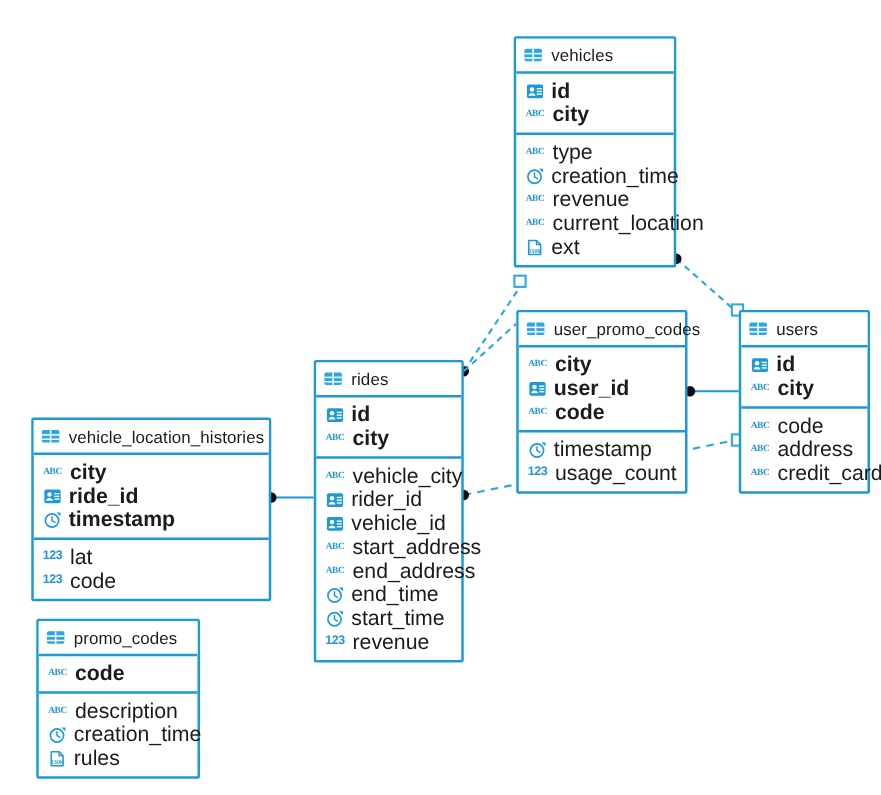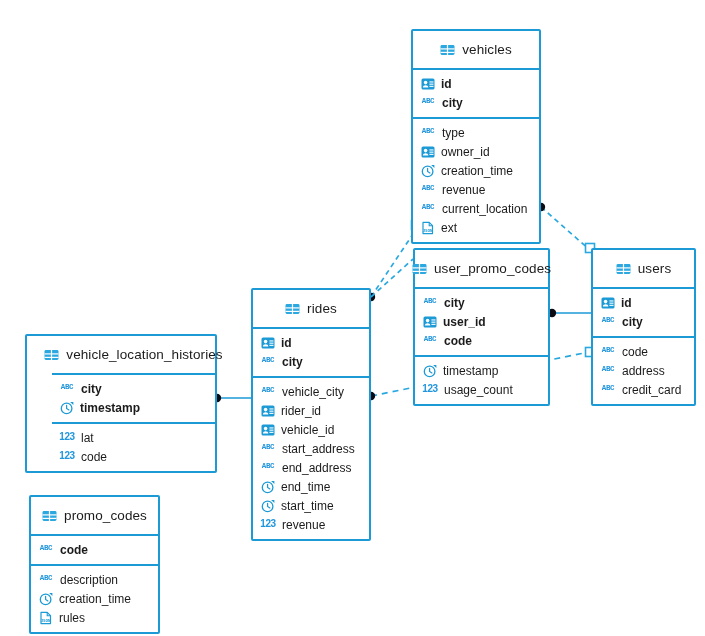--- a/index.html
+++ b/index.html
@@ -32,24 +32,23 @@
   
   .table-box {
     position: absolute;
     box-sizing: border-box;
     background: #ffffff;
     border: 2px solid #1b9ad6;
     border-radius: 2px;
   }
   .tbl-title {
     box-sizing: border-box;
-    height: 39px;
+    height: 28px;
     display: flex;
     align-items: center;
-    justify-content: center;
     gap: 7px;
     border-bottom: 2px solid #1b9ad6;
     background: #ffffff;
     padding: 0 6px;
   }
   .tbl-title .tbl-name {
     font-size: 13.5px;
     color: #1b1b1b;
     white-space: nowrap;
     letter-spacing: 0.1px;
@@ -62,37 +61,37 @@
   }
   .field {
     display: flex;
     align-items: center;
     gap: 6px;
     height: 19px;
     padding: 0 6px 0 7px;
     white-space: nowrap;
   }
   .field .fname {
-    font-size: 12px;
+    font-size: 17px;
     color: #1b1b1b;
   }
   .keys .field .fname { font-weight: bold; }
 
   
   .icon {
     flex: 0 0 auto;
     width: 15px;
     height: 15px;
     display: inline-flex;
     align-items: center;
     justify-content: center;
   }
   .icon svg { display: block; }
   .icon-abc {
-    font-family: Liberation Mono, monospace;
+    font-family: Liberation Serif, serif;
     font-size: 7.5px;
     font-weight: bold;
     color: #2196dd;
     letter-spacing: -0.3px;
     line-height: 1;
     transform: translateY(-1px);
   }
   .icon-123 {
     font-family: "Liberation Sans", sans-serif;
     font-size: 10px;
@@ -171,33 +170,20 @@
         </div>
         <div class="field">
           <span class="icon icon-abc" style="width: 16px;">ABC</span>
           <span class="fname">city</span>
         </div>
       </div>
       <div class="section cols">
         <div class="field">
           <span class="icon icon-abc" style="width: 16px;">ABC</span>
           <span class="fname">type</span>
-        </div>
-        <div class="field">
-          <span class="icon">
-            <svg width="14" height="14" viewBox="0 0 14 14">
-              <rect x="0.5" y="1.5" width="13" height="11" rx="1.6" fill="#1b9ad6"></rect>
-              <circle cx="4.6" cy="5.6" r="1.8" fill="#fff"></circle>
-              <path d="M1.9 10.6c0-1.5 1.2-2.3 2.7-2.3s2.7 0.8 2.7 2.3z" fill="#fff"></path>
-              <rect x="8.4" y="4.4" width="4.1" height="1.1" fill="#fff"></rect>
-              <rect x="8.4" y="6.6" width="4.1" height="1.1" fill="#fff"></rect>
-              <rect x="8.4" y="8.8" width="4.1" height="1.1" fill="#fff"></rect>
-            </svg>
-          </span>
-          <span class="fname">owner_id</span>
         </div>
         <div class="field">
           <span class="icon">
             <svg width="14" height="14" viewBox="0 0 14 14">
               <circle cx="6.6" cy="7.4" r="5.3" fill="#fff" stroke="#1b9ad6" stroke-width="1.3"></circle>
               <path d="M6.6 4.3 V7.5 L8.9 8.9" fill="none" stroke="#1b9ad6" stroke-width="1.2" stroke-linecap="round"></path>
               <path d="M10.1 0.9 h3.3 v3.0 z" fill="#1b9ad6"></path>
             </svg>
           </span>
           <span class="fname">creation_time</span>
@@ -409,36 +395,49 @@
             </svg>
           </span>
           <span class="fname">start_time</span>
         </div>
         <div class="field">
           <span class="icon icon-123" style="width: 16px;">123</span>
           <span class="fname">revenue</span>
         </div>
       </div>
     </div>
-    <div class="table-box" style="left: 25px; top: 334px; width: 192px; padding-left: 25px;">
+    <div class="table-box" style="left: 25px; top: 334px; width: 192px;">
       <div class="tbl-title">
         <span class="icon">
           <svg width="15" height="14" viewBox="0 0 15 14">
             <rect x="0.5" y="2" width="14" height="10" rx="1.4" fill="#2ca8e0"></rect>
             <rect x="0.5" y="5.3" width="14" height="1.2" fill="#fff"></rect>
             <rect x="6.9" y="2" width="1.2" height="10" fill="#fff"></rect>
             <rect x="0.5" y="8.8" width="14" height="1.2" fill="#fff"></rect>
           </svg>
         </span>
         <span class="tbl-name">vehicle_location_histories</span>
       </div>
       <div class="section keys">
         <div class="field">
           <span class="icon icon-abc" style="width: 16px;">ABC</span>
           <span class="fname">city</span>
+        </div>
+        <div class="field">
+          <span class="icon">
+            <svg width="14" height="14" viewBox="0 0 14 14">
+              <rect x="0.5" y="1.5" width="13" height="11" rx="1.6" fill="#1b9ad6"></rect>
+              <circle cx="4.6" cy="5.6" r="1.8" fill="#fff"></circle>
+              <path d="M1.9 10.6c0-1.5 1.2-2.3 2.7-2.3s2.7 0.8 2.7 2.3z" fill="#fff"></path>
+              <rect x="8.4" y="4.4" width="4.1" height="1.1" fill="#fff"></rect>
+              <rect x="8.4" y="6.6" width="4.1" height="1.1" fill="#fff"></rect>
+              <rect x="8.4" y="8.8" width="4.1" height="1.1" fill="#fff"></rect>
+            </svg>
+          </span>
+          <span class="fname">ride_id</span>
         </div>
         <div class="field">
           <span class="icon">
             <svg width="14" height="14" viewBox="0 0 14 14">
               <circle cx="6.6" cy="7.4" r="5.3" fill="#fff" stroke="#1b9ad6" stroke-width="1.3"></circle>
               <path d="M6.6 4.3 V7.5 L8.9 8.9" fill="none" stroke="#1b9ad6" stroke-width="1.2" stroke-linecap="round"></path>
               <path d="M10.1 0.9 h3.3 v3.0 z" fill="#1b9ad6"></path>
             </svg>
           </span>
           <span class="fname">timestamp</span>

